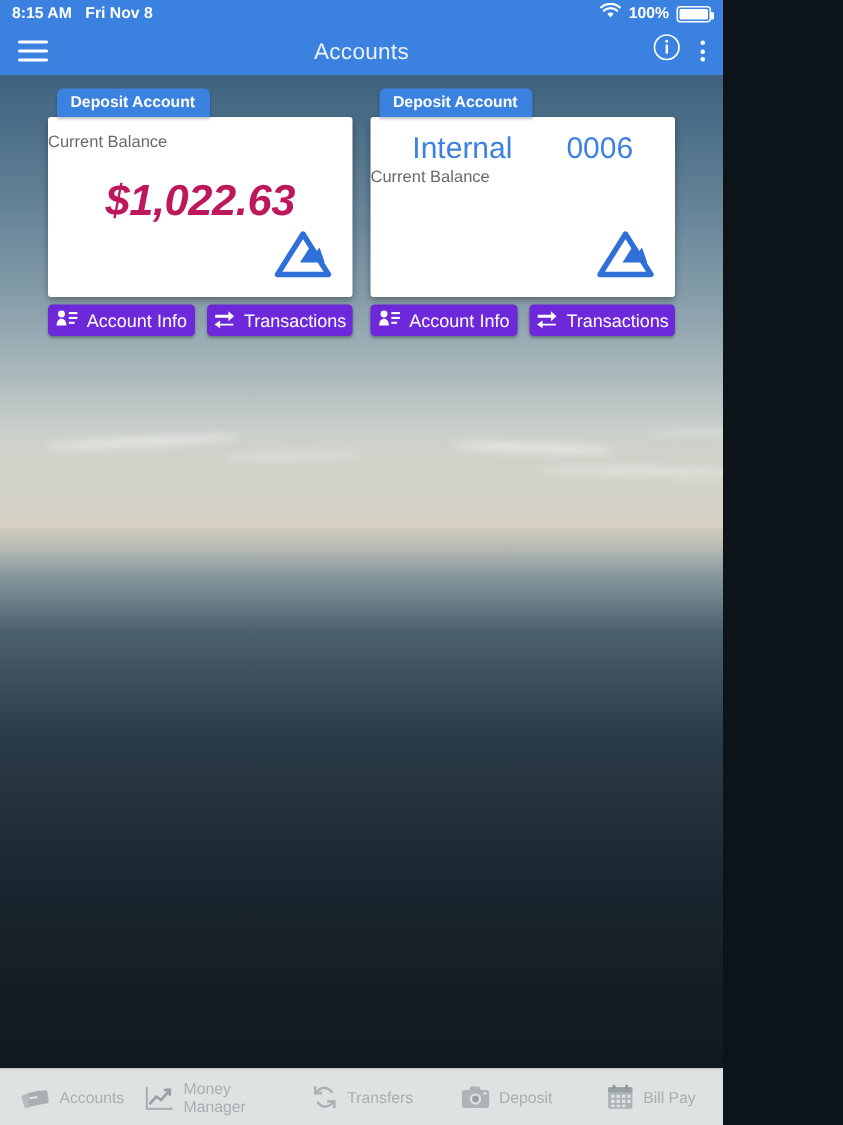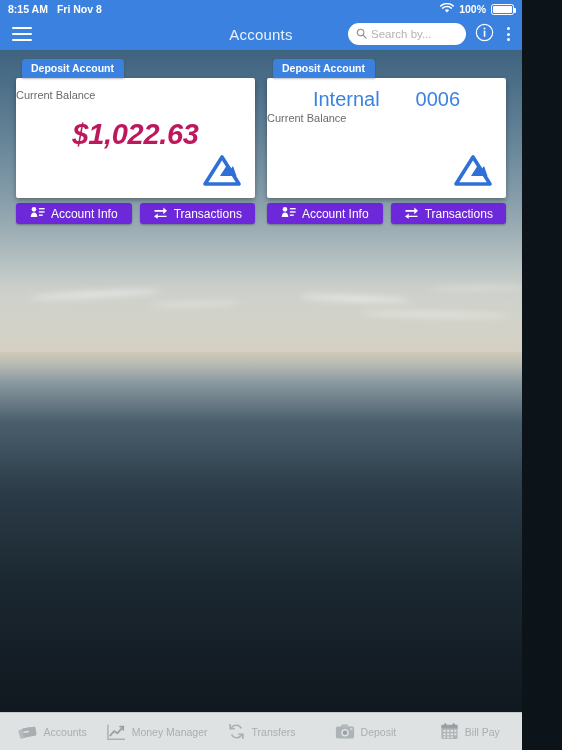--- a/index.html
+++ b/index.html
@@ -5,21 +5,21 @@
   * { box-sizing: border-box; margin: 0; padding: 0; }
   html, body {
     width: 562px; height: 750px;
     font-family: "Liberation Sans", sans-serif;
     overflow: hidden;
     background: #0d1419;
   }
 
   #app {
     position: relative;
-    width: 522px; height: 750px;
+    width: 482px; height: 750px;
     overflow: hidden;
   }
 
   
   .bg-photo {
     position: absolute; inset: 0;
     background: linear-gradient(to bottom,
        #5d7f95 0px, #6b8da1 20px, #7d9aab 70px,
        #93a9b4 140px, #aab9bd 210px, #c3cbc8 268px,
        #cfd2cb 300px, #d3d2c8 330px, #d6d0c2 352px, #d8cdb9 368px);
@@ -144,21 +144,21 @@
   .searchbox input {
     border:none; outline:none; width:100%; font-size:11.5px; color:#333;
     font-family:"Liberation Sans", sans-serif; background:transparent;
   }
   .searchbox input::placeholder { color:#b3b3b3; }
   .info-icon, .dots-icon { cursor:pointer; }
   .dots-icon { display:flex; flex-direction:column; gap:2.2px; padding: 2px 4px; }
   .dots-icon i { width:3px; height:3px; background:#fff; border-radius:50%; display:block;}
 
   
-  .cards { position:absolute; left:0; top:58px; right:0; display:flex; gap:12px; padding: 0 16px; }
+  .cards { position:absolute; left:0; top:58px; right:0; display:flex; gap:12px; padding: 0 32px; }
   .card-wrap { flex: 1 1 0; position:relative; }
   .card-tab {
     display:inline-block;
     background:#3b82e0; color:#fff; font-size:10.5px; font-weight:bold;
     padding: 3px 10px 4px 9px; border-radius: 4px 4px 0 0;
     position: relative; z-index:1; margin-left:6px;
     box-shadow: 0 1px 2px rgba(0,0,0,.25);
   }
   .card-body {
     background:#fff; border-radius: 2px;
@@ -240,29 +240,20 @@
   </div>
 
   <div class="navbar">
     <div class="hamburger">
       <span></span>
         <span></span>
         <span></span>
     </div>
     <div class="nav-title">Accounts</div>
     <div class="nav-right">
-      <div class="searchbox">
-        <span>
-          <svg width="11" height="11" viewBox="0 0 12 12">
-            <circle cx="5" cy="5" r="3.6" stroke="#8d8d8d" stroke-width="1.2" fill="none"></circle>
-            <line x1="7.7" y1="7.7" x2="11" y2="11" stroke="#8d8d8d" stroke-width="1.3" stroke-linecap="round"></line>
-          </svg>
-        </span>
-        <input type="text" placeholder="Search by..." style="">
-      </div>
       <span class="info-icon">
         <svg width="19" height="19" viewBox="0 0 20 20">
           <circle cx="10" cy="10" r="8.6" stroke="#fff" stroke-width="1.2" fill="none"></circle>
           <circle cx="10" cy="5.8" r="1" fill="#fff"></circle>
           <rect x="9.2" y="8" width="1.7" height="6.6" rx=".7" fill="#fff"></rect>
         </svg>
       </span>
       <span class="dots-icon">
         <i></i>
           <i></i>

